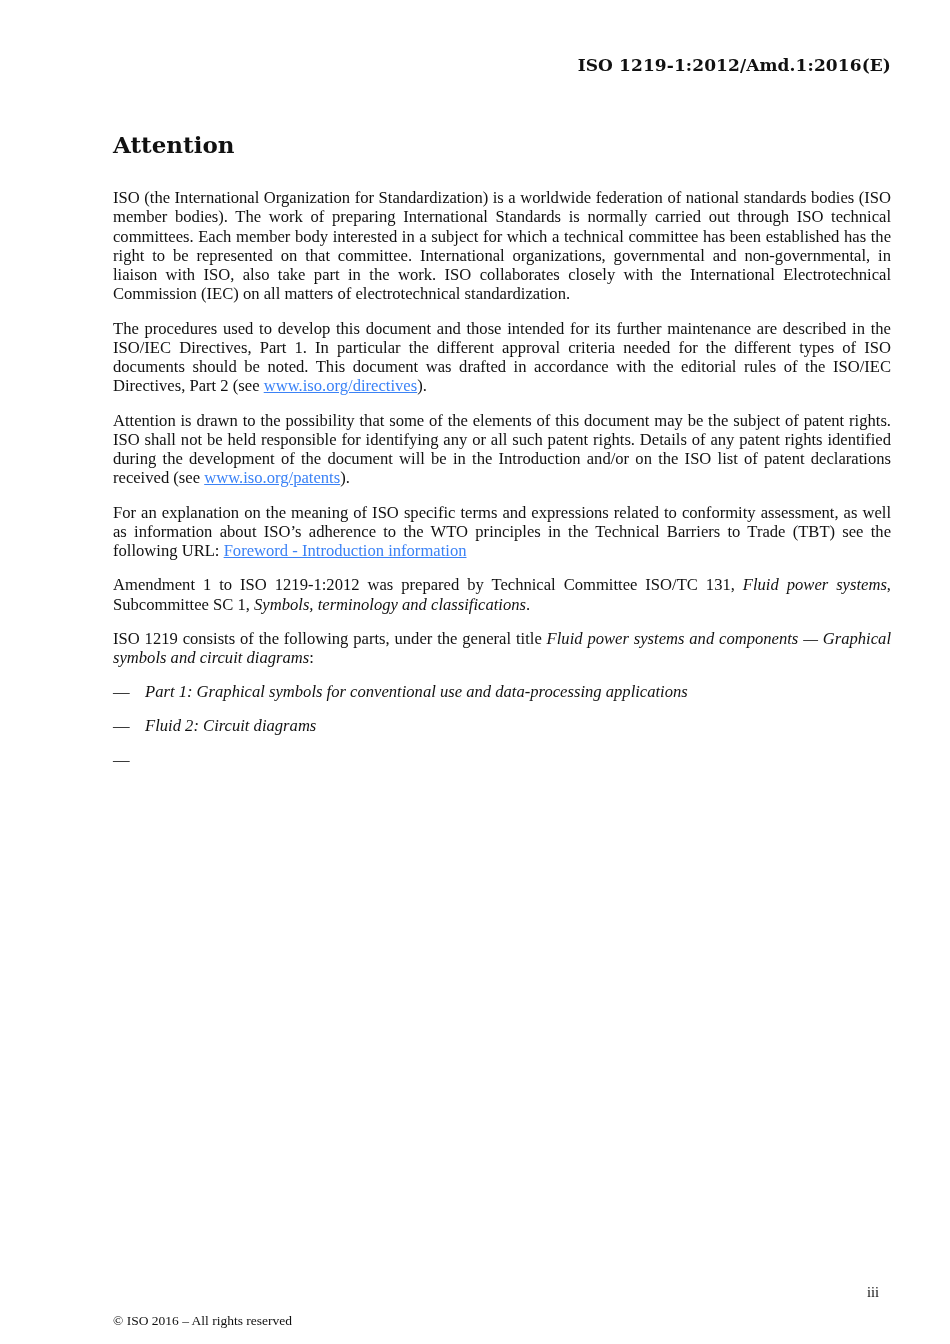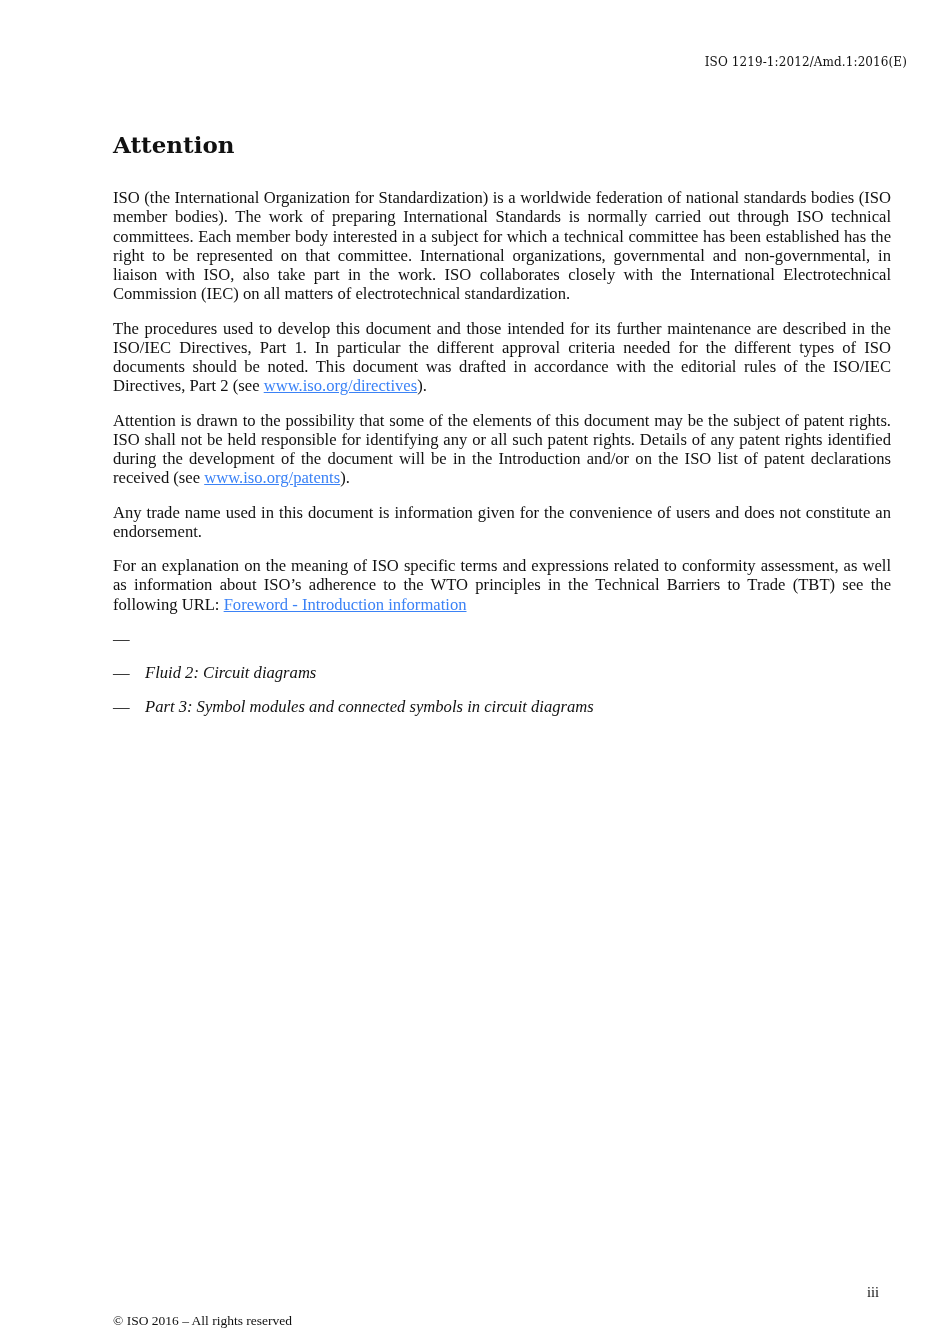--- a/index.html
+++ b/index.html
@@ -11,24 +11,24 @@
       width: 950px;
       height: 1344px;
       position: relative;
       font-family: "DejaVu Serif", "Liberation Serif", serif;
       color: #111111;
       overflow: hidden;
     }
     .header-ref {
       position: absolute;
       top: 55px;
-      right: 43px;
+      right: 59px;
       font-family: "DejaVu Serif", serif;
-      font-weight: normal;
-      font-size: 12px;
+      font-weight: bold;
+      font-size: 17px;
       letter-spacing: 0.1px;
     }
     .title {
       position: absolute;
       top: 131px;
       left: 113px;
       font-family: "DejaVu Serif", serif;
       font-weight: bold;
       font-size: 23px;
       margin: 0;
@@ -85,33 +85,34 @@
 
 <h1 class="title">Attention</h1>
 
 <div class="content">
   <p>ISO (the International Organization for Standardization) is a worldwide federation of national standards bodies (ISO member bodies). The work of preparing International Standards is normally carried out through ISO technical committees. Each member body interested in a subject for which a technical committee has been established has the right to be represented on that committee. International organizations, governmental and non-governmental, in liaison with ISO, also take part in the work. ISO collaborates closely with the International Electrotechnical Commission (IEC) on all matters of electrotechnical standardization.</p>
 
   <p><span>The procedures used to develop this document and those intended for its further maintenance are described in the ISO/IEC Directives, Part 1.  In particular the different approval criteria needed for the different types of ISO documents should be noted.  This document was drafted in accordance with the editorial rules of the ISO/IEC Directives, Part 2 (see </span><a href="#">www.iso.org/directives</a><span>).</span></p>
 
   <p><span>Attention is drawn to the possibility that some of the elements of this document may be the subject of patent rights. ISO shall not be held responsible for identifying any or all such patent rights.  Details of any patent rights identified during the development of the document will be in the Introduction and/or on the ISO list of patent declarations received (see </span><a href="#">www.iso.org/patents</a><span>).</span></p>
 
-  <p>Any trade name used in this document is information given for the convenience of users and does not constitute an endorsement.</p>
 
   <p><span>For an explanation on the meaning of ISO specific terms and expressions related to conformity assessment, as well as information about ISO’s adherence to the WTO principles in the Technical Barriers to Trade (TBT) see the following URL:  </span><a href="#">Foreword - Introduction information</a></p>
 
+  <p><span>Amendment 1 to ISO 1219-1:2012 was prepared by Technical Committee ISO/TC 131, </span><i>Fluid power systems</i><span>, Subcommittee SC 1, </span><i>Symbols, terminology and classifications</i><span>.</span></p>
 
+  <p><span>ISO 1219 consists of the following parts, under the general title </span><i>Fluid power systems and components — Graphical symbols and circuit diagrams</i><span>:</span></p>
 
   <div class="list-item">
     <span class="dash">—</span>
+    <span class="list-text">Part 1: Graphical symbols for conventional use and data-processing applications</span>
   </div>
   <div class="list-item">
     <span class="dash">—</span>
     <span class="list-text">Fluid 2: Circuit diagrams</span>
   </div>
   <div class="list-item">
     <span class="dash">—</span>
-    <span class="list-text">Part 3: Symbol modules and connected symbols in circuit diagrams</span>
   </div>
 </div>
 
 <div class="footer-left">© ISO 2016 – All rights reserved</div>
 <div class="footer-right">iii</div>
 
 </body></html>

